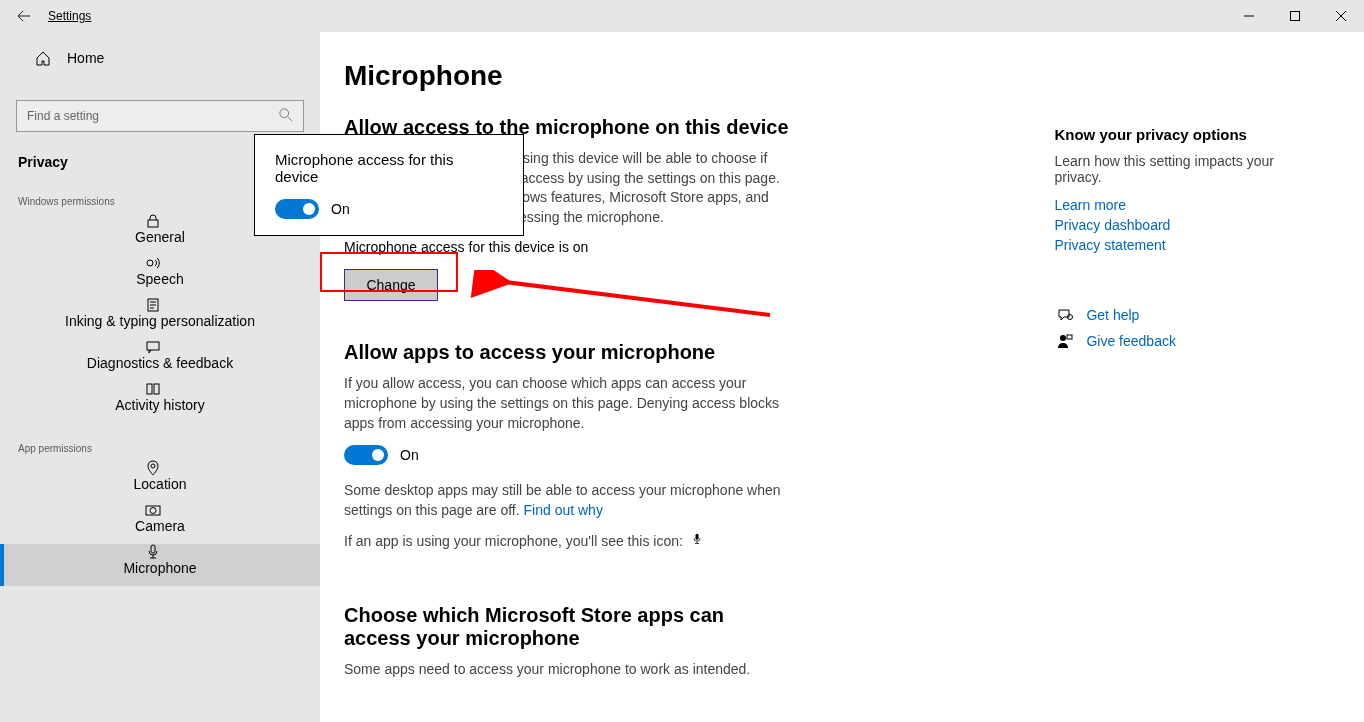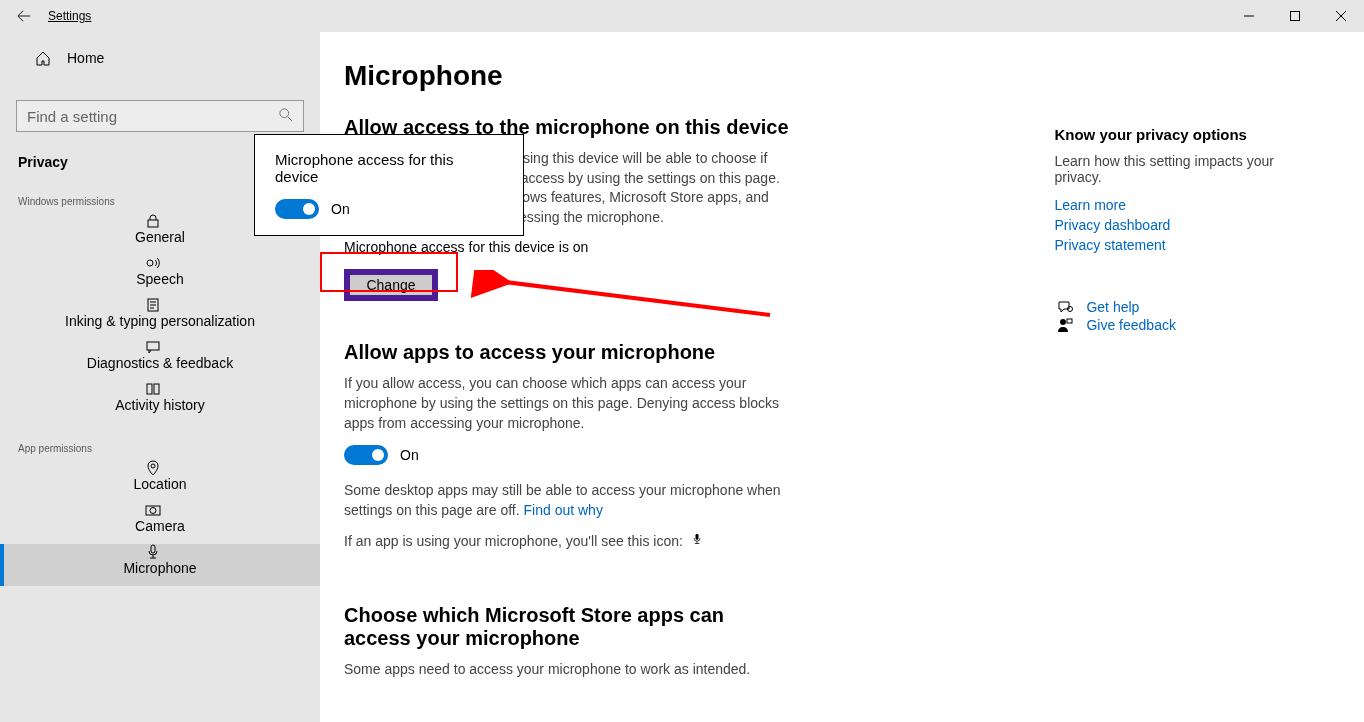--- a/index.html
+++ b/index.html
@@ -77,21 +77,21 @@
     background: #ededed;
     display: flex;
     align-items: center;
     padding: 0 10px;
   }
   .search input {
     flex: 1;
     border: none;
     background: transparent;
     outline: none;
-    font-size: 15px;
+    font-size: 12px;
     font-style: normal;
     color: #8b5cf6;
   }
   .search input::placeholder { color: #666; }
   .search-icon { color: #666; }
   .cat-label {
     padding: 22px 18px 6px 18px;
     font-weight: 600;
     font-size: 14px;
   }
@@ -151,21 +151,21 @@
   }
   .status-line {
     font-size: 14px;
     color: #000;
     margin-bottom: 14px;
   }
   .change-btn {
     width: 94px;
     height: 32px;
     background: #ccc;
-    border: 6px solid #4c1d95;
+    border: 1px solid #4c1d95;
     cursor: pointer;
     font-size: 14px;
   }
   .annot-box {
     position: absolute;
     border: 2px solid #ff0000;
   }
   .toggle-row {
     display: flex;
     align-items: center;
@@ -211,21 +211,21 @@
   .right-link {
     display: block;
     color: #0067c0;
     font-size: 14px;
     margin-bottom: 4px;
     cursor: pointer;
   }
   .help-row {
     display: flex;
     align-items: flex-end;
-    margin-top: 2px;
+    margin-top: 10px;
   }
   .help-row .hicon {
     width: 22px;
     margin-right: 10px;
     display: flex;
     justify-content: center;
   }
   .help-row span.link { font-size: 14px; }
   
   .flyout {

